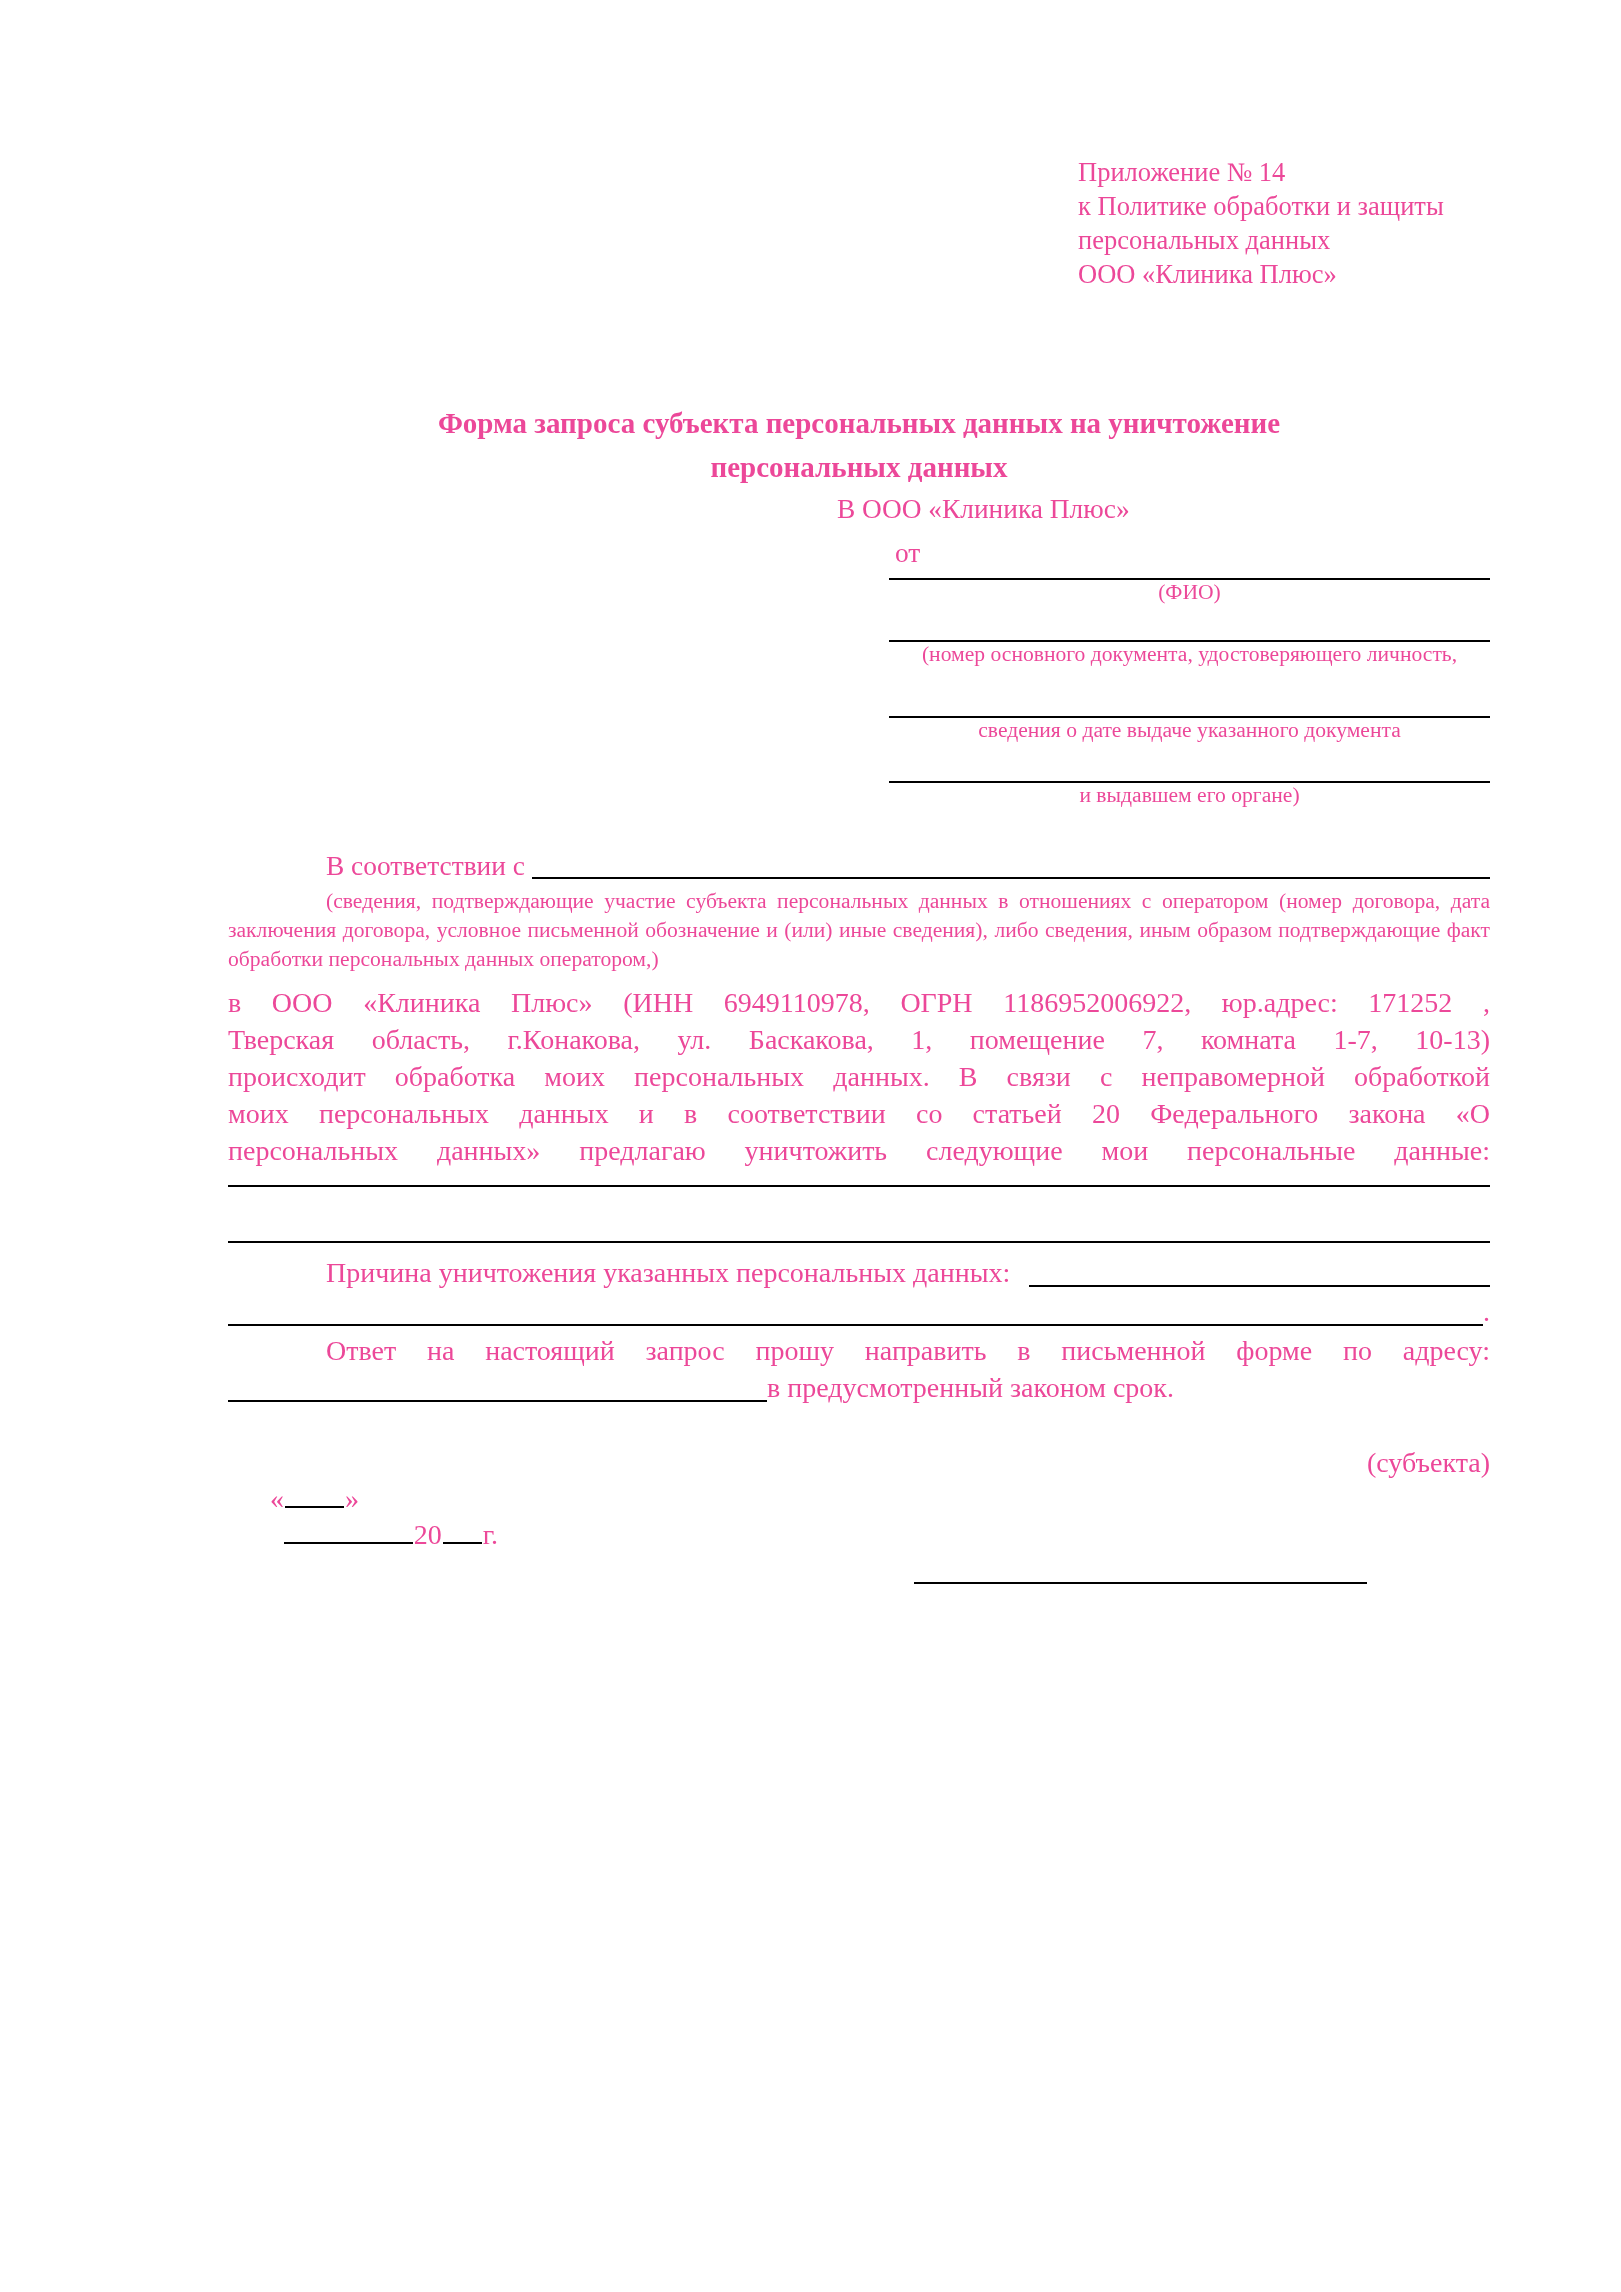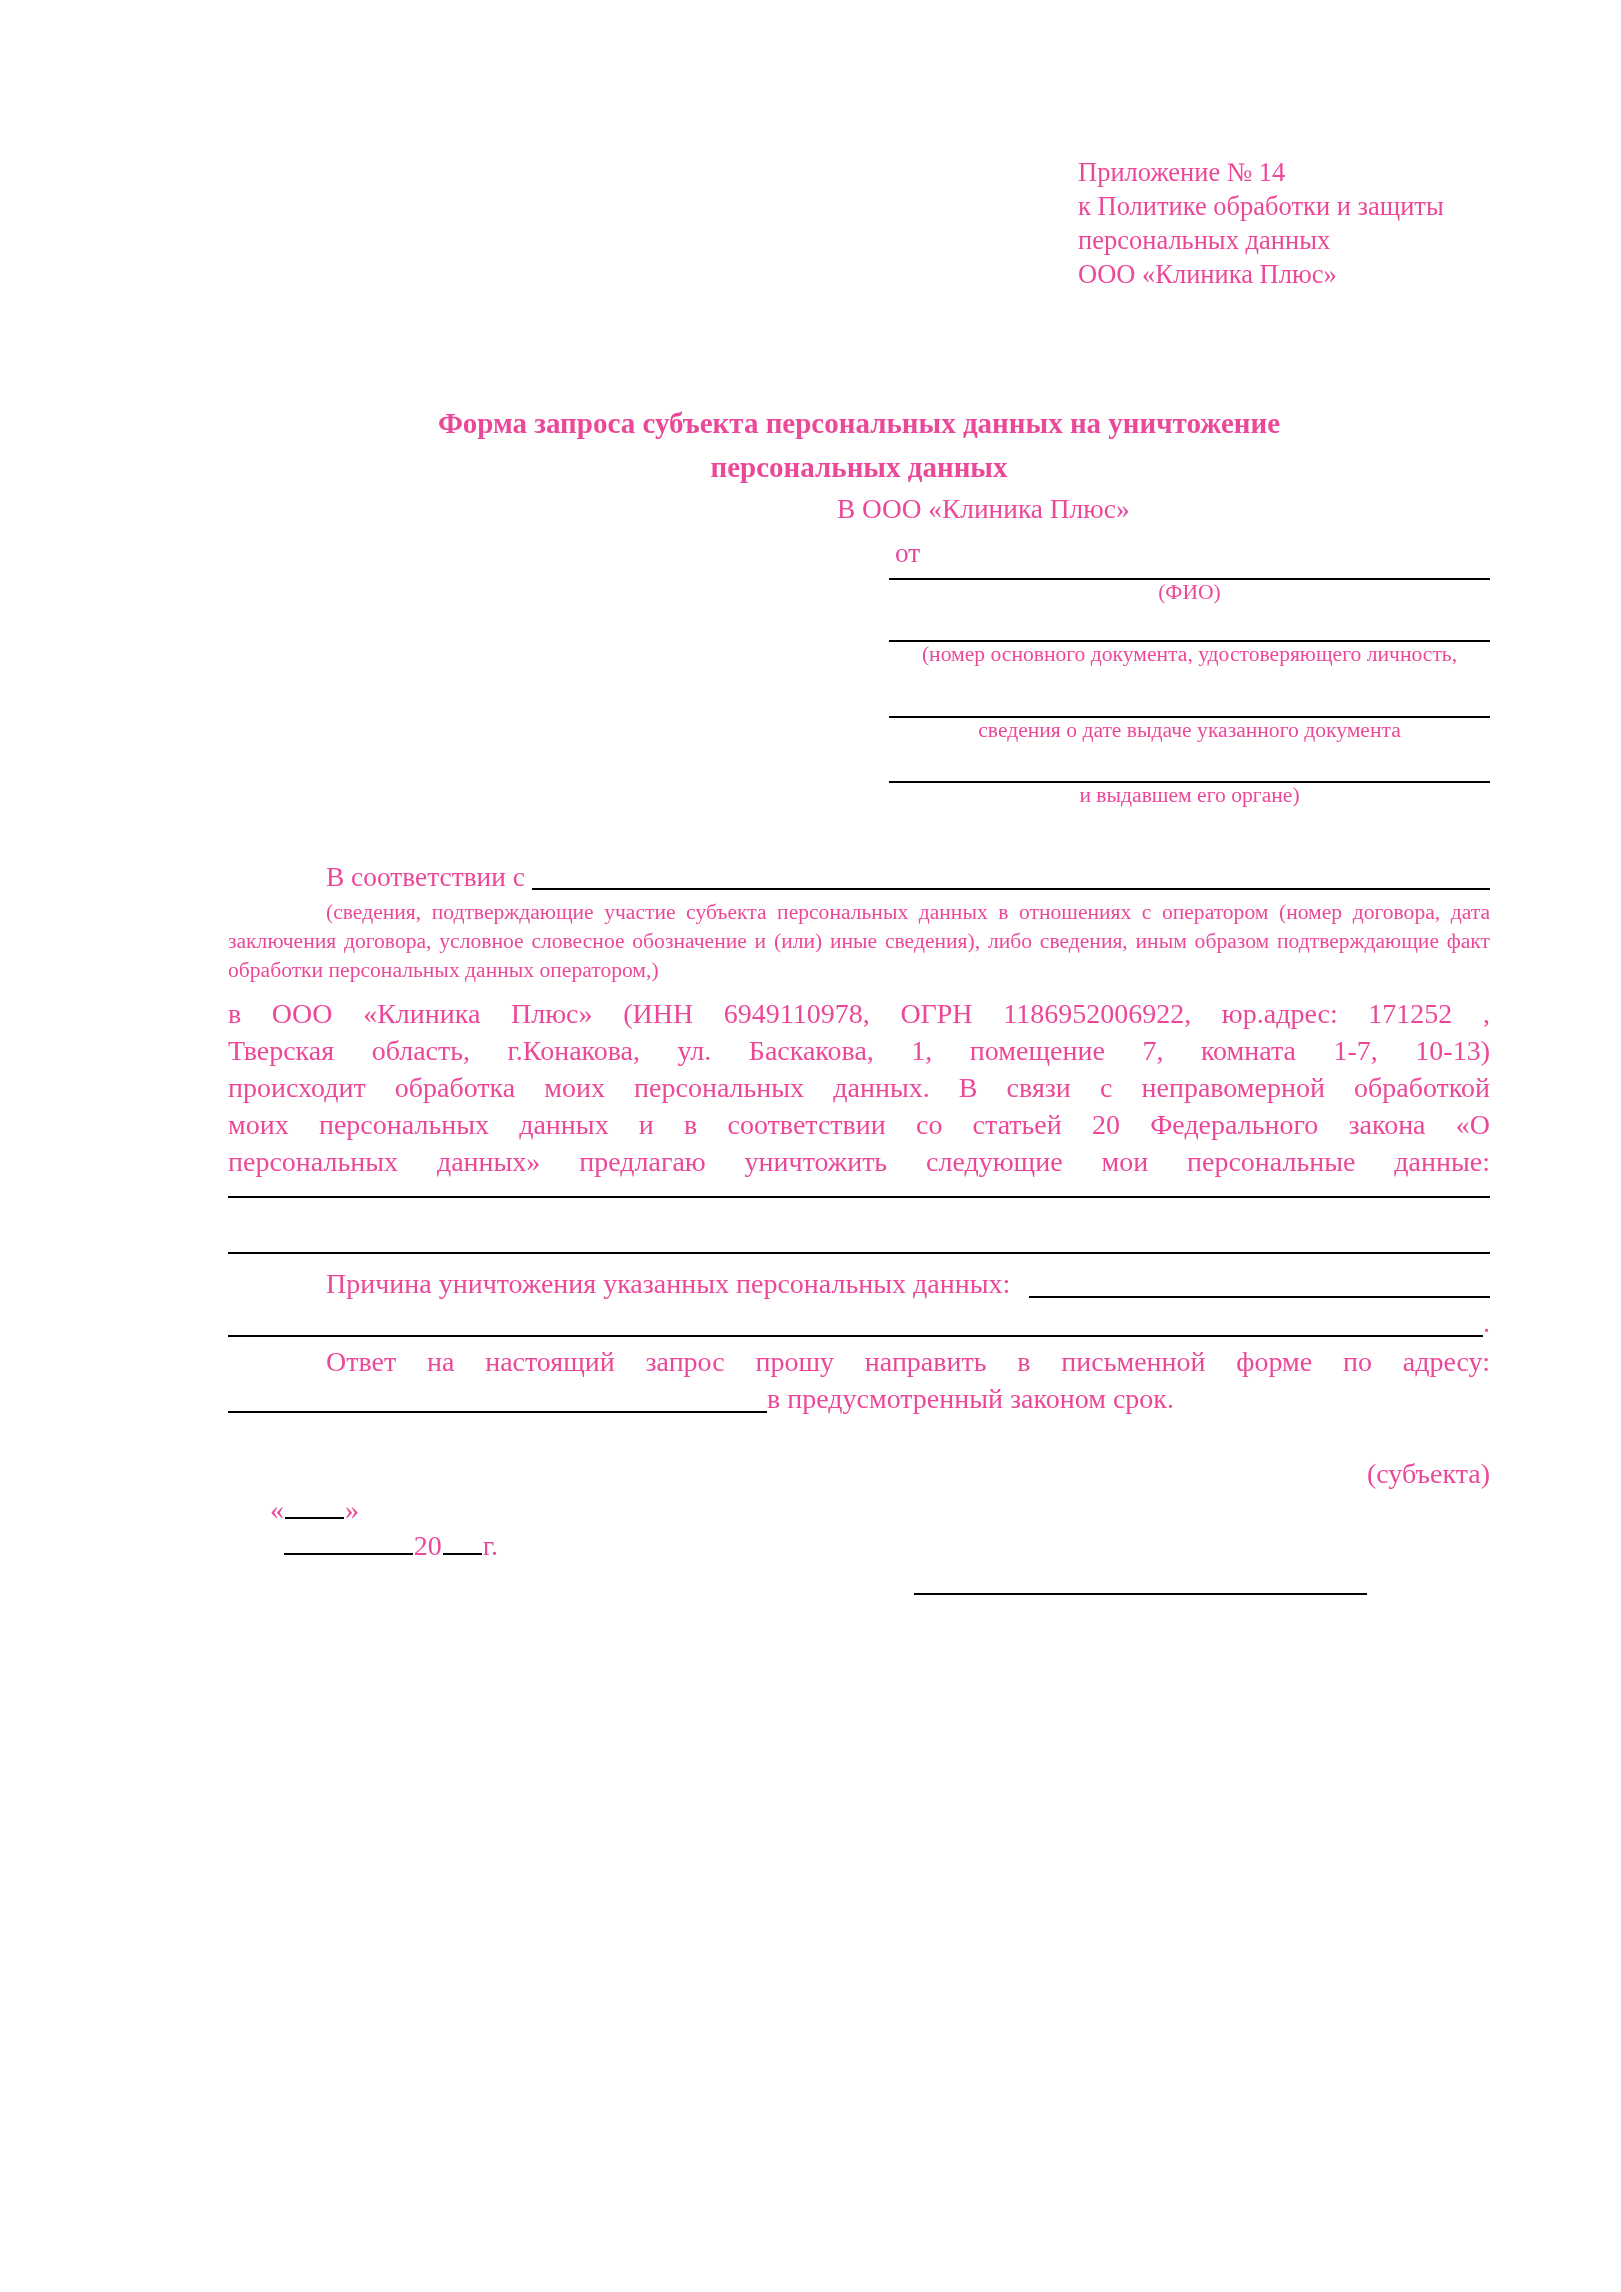--- a/index.html
+++ b/index.html
@@ -18,21 +18,21 @@
   .appendix { margin-left: 850px; font-size: 26.5px; line-height: 34px; }
   
   .title { margin-top: 110px; font-size: 29px; font-weight: 700; line-height: 44px; text-align: center; }
   
   .to-line   { margin-left: 609px; margin-top: 3.9px; font-size: 27.4px; line-height: 33px; }
   .from-line { margin-left: 667px; margin-top: 10.8px; font-size: 27.4px; line-height: 33px; }
   .addr-fields { margin-left: 661px; width: 601px; font-size: 21.6px; line-height: 25.5px; text-align: center; }
   .addr-blank { border-bottom: 2.9px solid #000; height: 5.9px; }
   .addr-label { margin-top: 0; }
   
-  .accordance { margin-top: 51px; display: flex; font-size: 27.4px; line-height: 36px; }
+  .accordance { margin-top: 40px; display: flex; font-size: 27.4px; line-height: 36px; }
   .accordance .lead { padding-left: 98px; white-space: pre; }
   .grow-line { flex: 1 1 auto; border-bottom: 2.9px solid #000; margin-bottom: 4.9px; }
   
   .note { margin-top: 2.9px; font-size: 21.6px; line-height: 29px; text-align: justify; text-indent: 98px; }
   
   .main-par { margin-top: 9.8px; font-size: 28px; line-height: 37px; }
   .par-line { text-align: justify; text-align-last: justify; }
   
   .blank-1 { height: 15.7px; border-bottom: 2.9px solid #000; }
   .blank-2 { height: 54px; border-bottom: 2.9px solid #000; }
@@ -85,21 +85,21 @@
 
     <div class="addr-blank" style="margin-top:31px"></div>
     <div class="addr-label">и выдавшем его органе)</div>
   </div>
 
   <div class="accordance">
     <span class="lead">В соответствии с </span>
     <span class="grow-line"></span>
   </div>
 
-  <div class="note">(сведения, подтверждающие участие субъекта персональных данных в отношениях с оператором (номер договора, дата заключения договора, условное словесное обозначение и (или) иные сведения), либо сведения, иным образом подтверждающие факт обработки персональных данных оператором,)</div>
+  <div class="note">(сведения, подтверждающие участие субъекта персональных данных в отношениях с оператором (номер договора, дата заключения договора, условное письменной обозначение и (или) иные сведения), либо сведения, иным образом подтверждающие факт обработки персональных данных оператором,)</div>
 
   <div class="main-par">
     <div class="par-line">в ООО «Клиника Плюс» (ИНН 6949110978, ОГРН 1186952006922, юр.адрес: 171252 ,</div>
     <div class="par-line">Тверская область, г.Конакова, ул. Баскакова, 1, помещение 7, комната 1-7, 10-13)</div>
     <div class="par-line">происходит обработка моих персональных данных. В связи с неправомерной обработкой</div>
     <div class="par-line">моих персональных данных и в соответствии со статьей 20 Федерального закона «О</div>
     <div class="par-line">персональных данных» предлагаю уничтожить следующие мои персональные данные:</div>
   </div>
 
   <div class="blank-1"></div>

